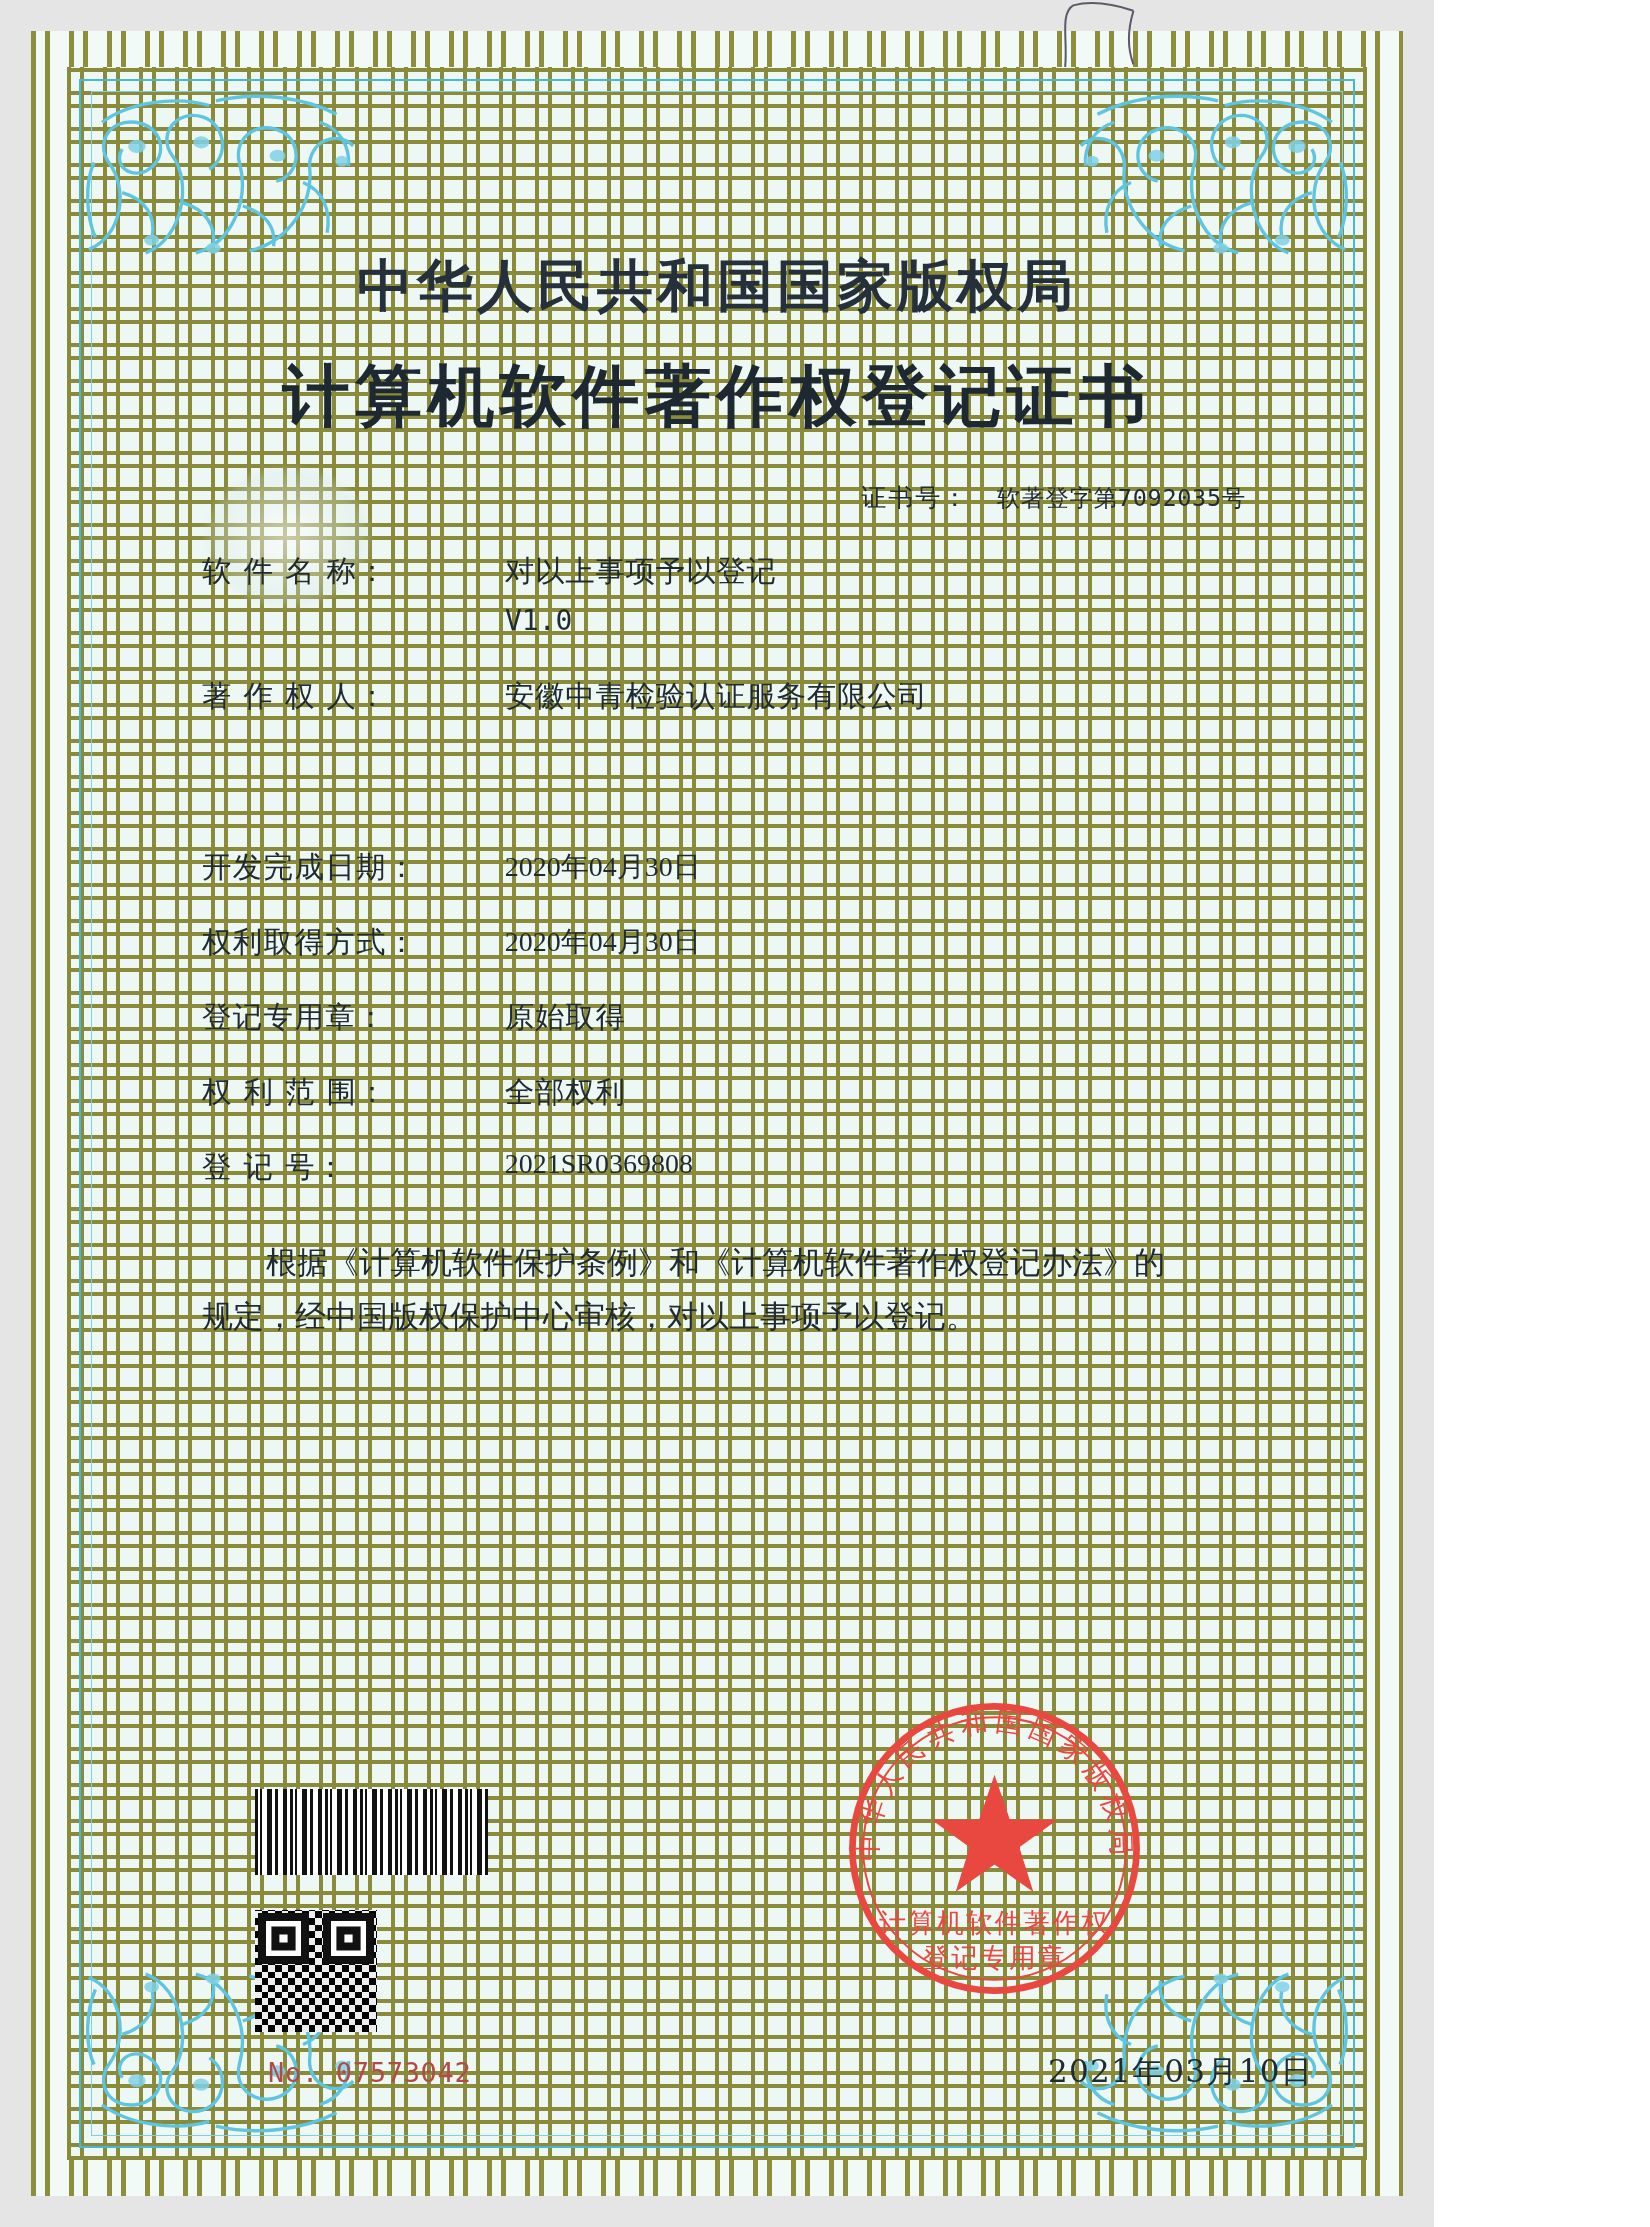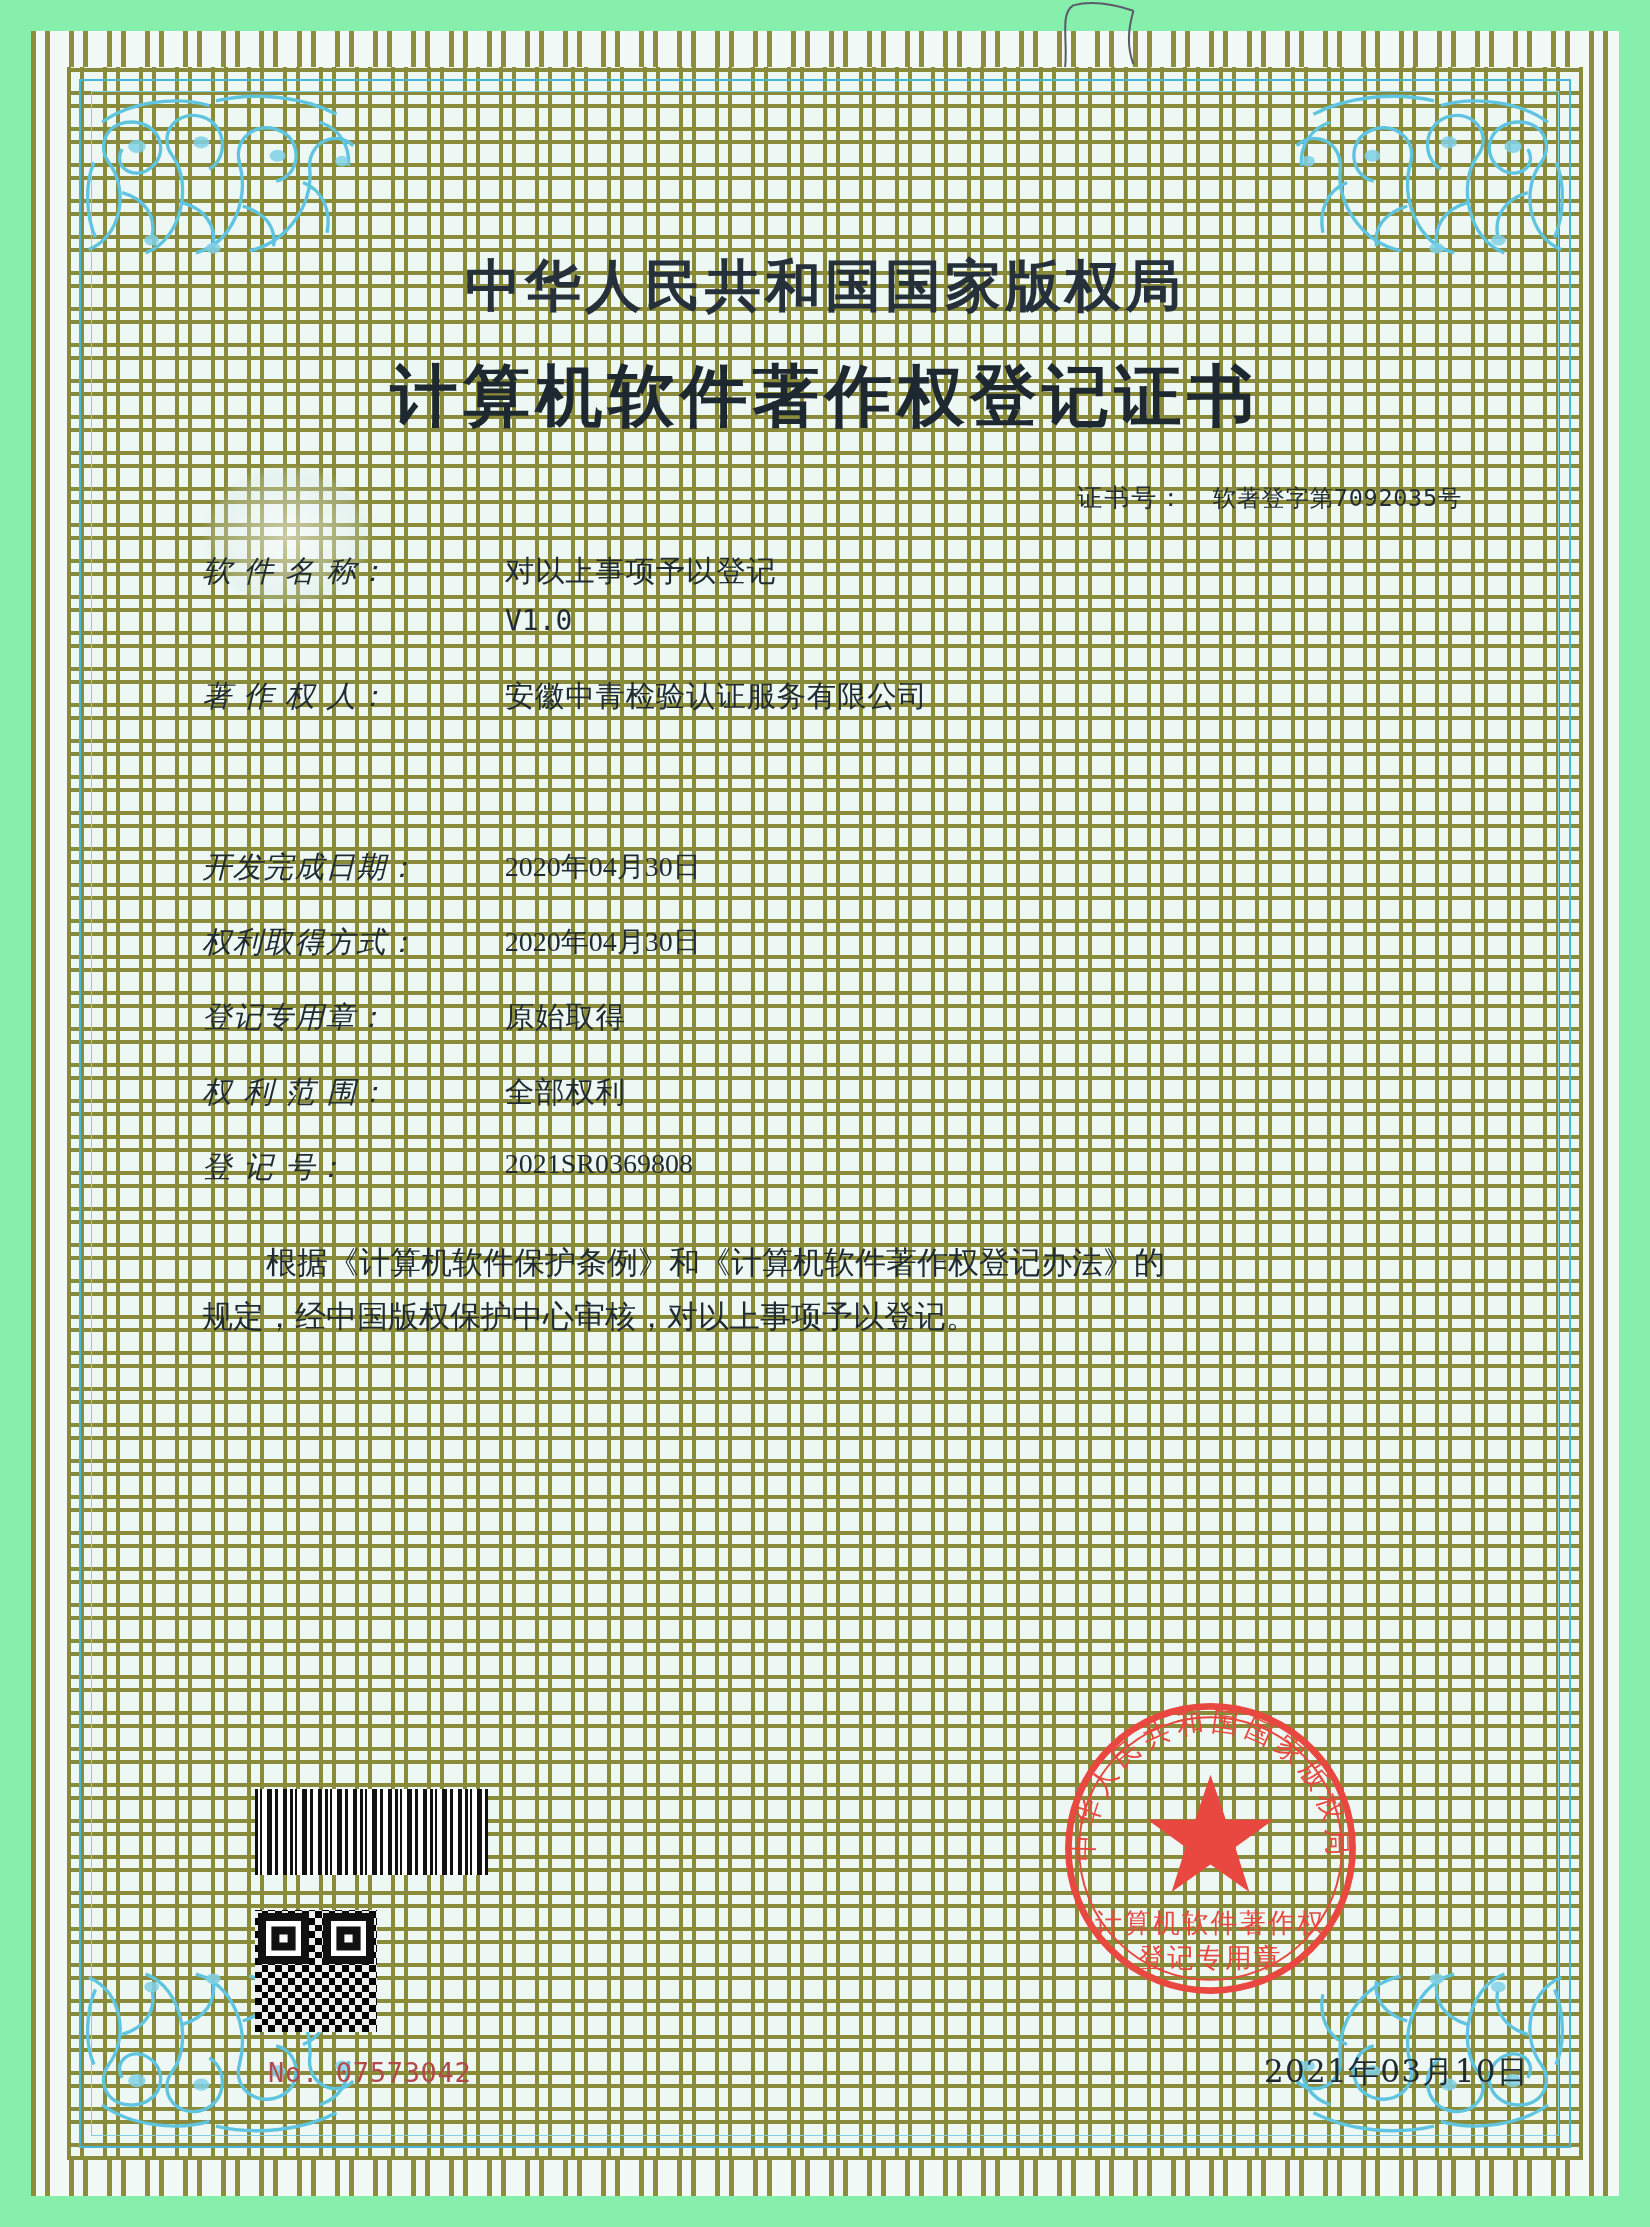--- a/index.html
+++ b/index.html
@@ -5,23 +5,23 @@
   html, body {
     margin: 0;
     padding: 0;
     background: #ffffff;
   }
   body {
     font-family: "Liberation Sans", sans-serif;
   }
   .page {
     position: relative;
-    width: 1650px;
+    width: 1434px;
     height: 2227px;
-    background: #86efac;
+    background: #e5e5e5;
     overflow: hidden;
   }
 
   
   .greek-border {
     position: absolute;
     left: 31px;
     top: 31px;
     right: 31px;
     bottom: 31px;
@@ -149,21 +149,20 @@
     margin-bottom: 12px;
     font-family: "DejaVu Serif", serif;
     color: #1f2a31;
   }
   .field-label {
     width: 288px;
     font-size: 29.5px;
     letter-spacing: 1.3px;
     flex: 0 0 auto;
     white-space: nowrap;
-    font-style: italic;
   }
   .field-value {
     font-size: 29.5px;
     letter-spacing: 0.7px;
     padding-left: 14.8px;
   }
   .field-value.mono {
     font-family: Liberation Serif, serif;
     font-size: 28px;
     letter-spacing: 0px;

